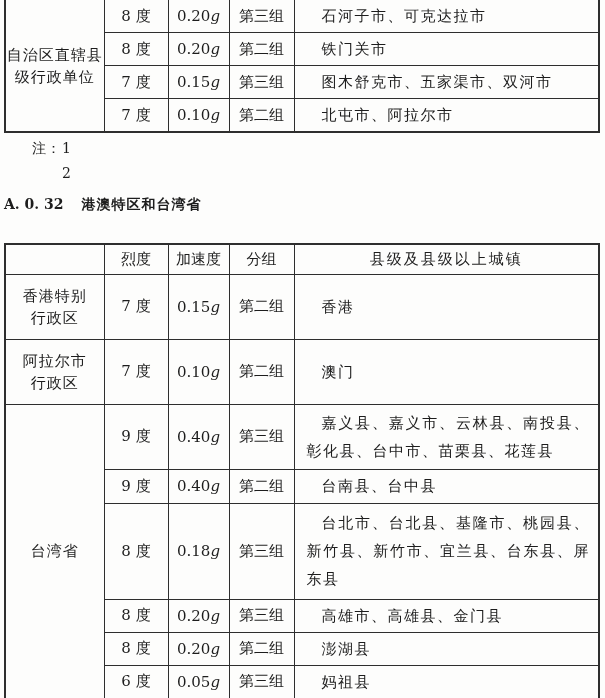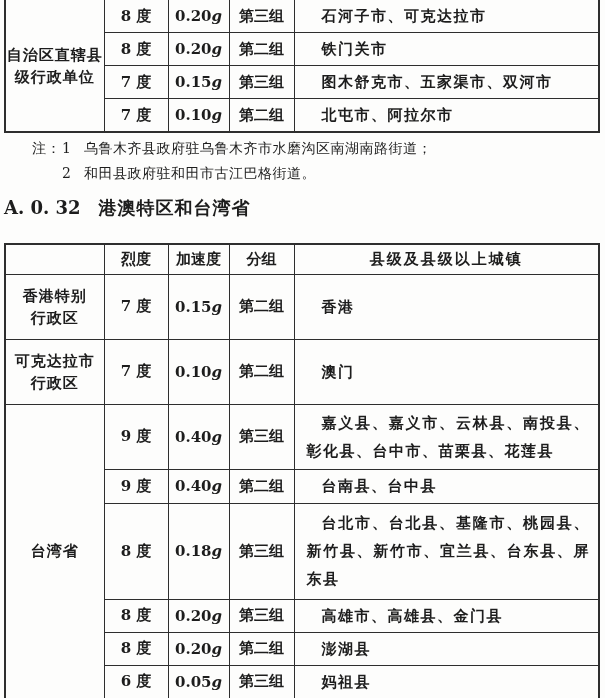--- a/index.html
+++ b/index.html
@@ -18,21 +18,21 @@
     border-collapse: collapse;
     table-layout: fixed;
     width: 594px;
     font-size: 15px;
   }
   td, th {
     border: 1px solid #2e2e2e;
     vertical-align: middle;
     text-align: center;
     padding: 0;
-    font-weight: bold;
+    font-weight: normal;
     overflow: hidden;
   }
   .tbl { border: 2px solid #2e2e2e; }
   .col-region { width: 99px; }
   .col-int    { width: 64px; }
   .col-acc    { width: 61px; }
   .col-grp    { width: 65px; }
   .col-cit    { width: 305px; }
 
   .region-cell {
@@ -65,21 +65,21 @@
     font-size: 14px; letter-spacing: 0.5px;
   }
   .note-line { display: flex; line-height: 25px; }
   .note-label { width: 30px; }
   .note-line.second .note-label { visibility: hidden; }
   .note-num { width: 22px; }
 
   
   .heading {
     position: absolute; left: 4px; top: 196px;
-    font-size: 18px; font-weight: bold;
+    font-size: 14px; font-weight: bold;
     letter-spacing: 1px;
   }
   .heading .num { margin-right: 18px; letter-spacing: 0; }
 
   
   #table2 { position: absolute; left: 4px; top: 243px; padding-left: 40px; }
   #table2 tr.hrow  { height: 30px; }
   #table2 tr.h65 { height: 65px; }
   #table2 tr.h34 { height: 34px; }
   #table2 tr.h96 { height: 96px; }
@@ -124,26 +124,24 @@
     <td>第二组</td>
     <td class="cities-cell">北屯市、阿拉尔市</td>
   </tr>
 </tbody>
   </table>
 
 <div class="notes">
   <div class="note-line">
     <span class="note-label">注：</span>
     <span class="note-num">1</span>
-    <span>乌鲁木齐县政府驻乌鲁木齐市水磨沟区南湖南路街道；</span>
   </div>
   <div class="note-line second">
     <span class="note-label">注：</span>
     <span class="note-num">2</span>
-    <span>和田县政府驻和田市古江巴格街道。</span>
   </div>
 </div>
 
 <div class="heading">
   <span class="num">A. 0. 32</span><span>港澳特区和台湾省</span>
 </div>
 
 <table id="table2" class="tbl">
   <colgroup>
       <col class="col-region">
@@ -162,21 +160,21 @@
   </tr>
   <tr class="h65">
     <td class="region-cell">香港特别
 行政区</td>
     <td>7 度</td>
     <td class="accel-cell"><span>0.15</span><i>g</i></td>
     <td>第二组</td>
     <td class="cities-cell">香港</td>
   </tr>
   <tr class="h65">
-    <td class="region-cell">可克达拉市
+    <td class="region-cell">阿拉尔市
 行政区</td>
     <td>7 度</td>
     <td class="accel-cell"><span>0.10</span><i>g</i></td>
     <td>第二组</td>
     <td class="cities-cell">澳门</td>
   </tr>
   <tr class="h65">
     <td class="region-cell" rowspan="6">台湾省</td>
     <td>9 度</td>
     <td class="accel-cell"><span>0.40</span><i>g</i></td>

